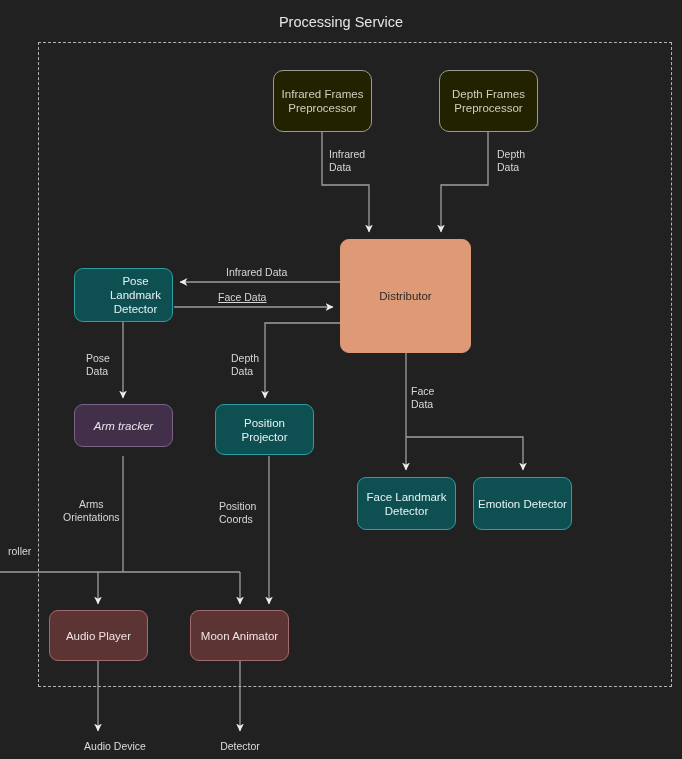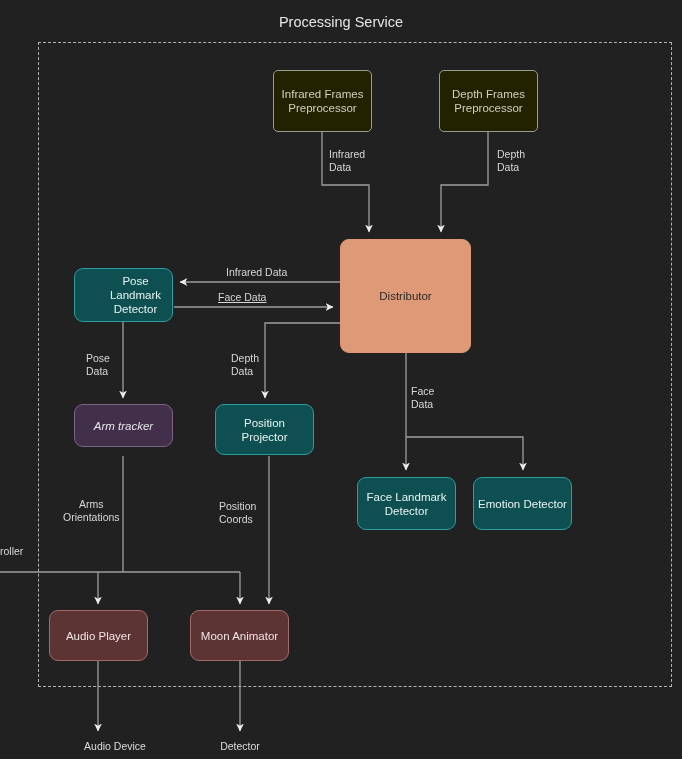--- a/index.html
+++ b/index.html
@@ -35,21 +35,21 @@
     align-items: center;
     justify-content: center;
     text-align: center;
     font-size: 11.5px;
     line-height: 14px;
     color: #e8e8e8;
     z-index: 3;
     padding: 2px 4px;
   }
   .node.square {
-    border-radius: 5px;
+    border-radius: 10px;
   }
   .node.rounded {
     border-radius: 9px;
   }
   .n-olive {
     background: #232200;
     border: 1px solid #9b9b90;
     color: #cfcfc2;
   }
   .n-teal {
@@ -189,19 +189,19 @@
   <div class="edge-label" style="left:86px; top:352px;">Pose<br>Data</div>
 
   <div class="edge-label" style="left:231px; top:352px;">Depth<br>Data</div>
 
   <div class="edge-label" style="left:411px; top:385px;">Face<br>Data</div>
 
   <div class="edge-label" style="left:63px; top:498px;text-align:center;">Arms<br>Orientations</div>
 
   <div class="edge-label" style="left:219px; top:500px;">Position<br>Coords</div>
 
-  <div class="clipped-label" style="left:0px; top:545px;">roller</div>
+  <div class="clipped-label" style="left:0px; top:545px;padding-left:8px;">roller</div>
 
   <div class="terminal-label" style="left:55px; top:740px; width:120px;">Audio Device</div>
 
   <div class="terminal-label" style="left:180px; top:740px; width:120px;">Detector</div>
 
 </div>
 
 </body></html>

